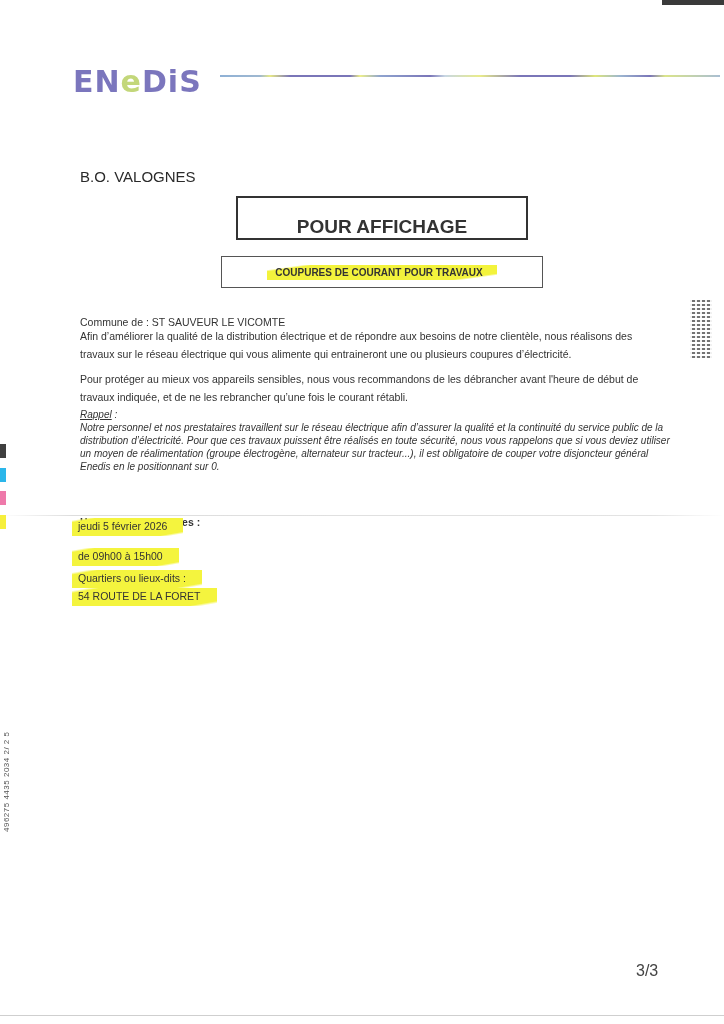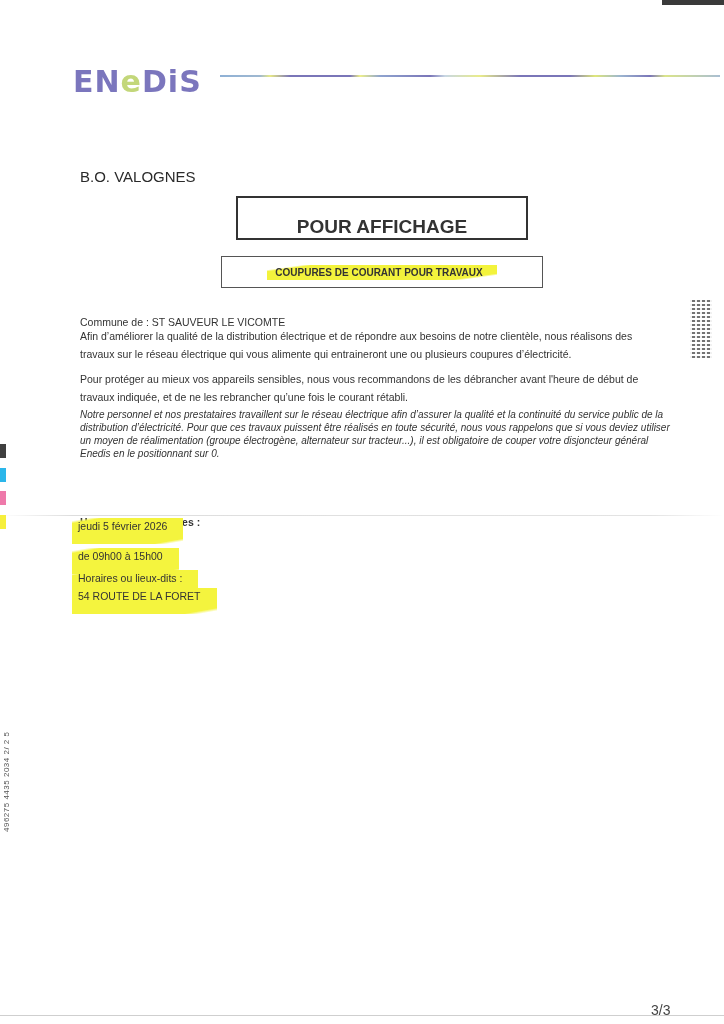--- a/index.html
+++ b/index.html
@@ -18,33 +18,33 @@
                  font-size:19px; font-weight:bold; color:#333; }
     .subtitle-box { left:221px; top:256px; width:320px; height:30px; border:1px solid #555;
                  display:flex; align-items:center; justify-content:center; }
     .subtitle-text { font-size:10px; font-weight:bold; color:#333; padding:2px 14px 2px 8px;
           background:linear-gradient(172deg, rgba(255,255,255,0) 10%, #f3f33c 14%, #f3f33c 86%, rgba(255,255,255,0) 90%); }
     .para { left:80px; width:580px; font-size:10.5px; line-height:18px; color:#333; }
     .rappel { left:80px; top:408px; width:590px; font-size:10px; line-height:13px; font-style:italic; color:#333; }
     .rappel .label { text-decoration:underline; }
     .horaires { left:80px; top:516px; font-size:10.5px; font-weight:bold; color:#333; }
     .fold-line { left:0; top:515px; width:724px; height:1px; background:linear-gradient(90deg,#fff 0%,#ddd 10%,#e3e3e3 90%,#fff 100%); }
-    .hl-item { left:72px; font-size:10.5px; color:#333; padding:2px 16px 12px 6px;
+    .hl-item { left:72px; font-size:10.5px; color:#333; padding:2px 16px 4px 6px;
       background:linear-gradient(170deg, rgba(255,255,255,0) 6%, #f4f43e 12%, #f4f43e 88%, rgba(255,255,255,0) 94%);text-align:center; }
     .sq { left:0; width:6px; height:14px; }
     .datamatrix { left:690px; top:300px; width:22px; height:58px;
       background:
         repeating-linear-gradient(0deg, #444 0 2px, #fff 2px 4px),
         #fff;
       opacity:0.75; }
     .dm-inner { width:100%; height:100%;
       background:repeating-linear-gradient(90deg, rgba(255,255,255,0.9) 0 2px, rgba(255,255,255,0) 2px 5px); }
     .vertical-code { left:2px; top:712px; width:14px; height:120px; font-size:8px; color:#555;
       writing-mode:vertical-rl; transform:rotate(180deg); letter-spacing:0.5px; white-space:nowrap; }
-    .page-num { left:636px; top:1002px; font-size:14px; color:#444;margin-left:15px; }
+    .page-num { left:636px; top:962px; font-size:16px; color:#444; }
     .bottom-line { left:0; top:1015px; width:724px; height:1px; background:#cfcfcf; }
   </style>
 </head>
 <body>
 
 <div class="abs top-mark"></div>
 
 <div class="abs logo"><span>EN</span><span class="g">e</span><span>DiS</span></div>
 <div class="abs header-line"></div>
 
@@ -56,35 +56,36 @@
 
 <div class="abs subtitle-box">
   <span class="subtitle-text">COUPURES DE COURANT POUR TRAVAUX</span>
 </div>
 
 <div class="abs para" style="top:313px;">Commune de : ST SAUVEUR LE VICOMTE</div>
 <div class="abs para" style="top:327px;">Afin d’améliorer la qualité de la distribution électrique et de répondre aux besoins de notre clientèle, nous réalisons des travaux sur le réseau électrique qui vous alimente qui entraineront une ou plusieurs coupures d’électricité.</div>
 <div class="abs para" style="top:370px;">Pour protéger au mieux vos appareils sensibles, nous vous recommandons de les débrancher avant l'heure de début de travaux indiquée, et de ne les rebrancher qu’une fois le courant rétabli.</div>
 
 <div class="abs rappel">
+  <div><span class="label">Rappel</span><span> :</span></div>
   <div>Notre personnel et nos prestataires travaillent sur le réseau électrique afin d’assurer la qualité et la continuité du service public de la distribution d’électricité. Pour que ces travaux puissent être réalisés en toute sécurité, nous vous rappelons que si vous deviez utiliser un moyen de réalimentation (groupe électrogène, alternateur sur tracteur...), il est obligatoire de couper votre disjoncteur général Enedis en le positionnant sur 0.</div>
 </div>
 
 <div class="abs horaires">Horaires des coupures :</div>
 
 <div class="abs fold-line"></div>
 
 <div class="abs sq" style="top:444px; background:#3f3f3f;"></div>
 <div class="abs sq" style="top:468px; background:#2bb6ea;"></div>
 <div class="abs sq" style="top:491px; background:#ee79aa;"></div>
 <div class="abs sq" style="top:515px; background:#f6ef3c;"></div>
 
 <div class="abs hl-item" style="top:518px;">jeudi 5 février 2026</div>
 <div class="abs hl-item" style="top:548px;">de 09h00 à 15h00</div>
-<div class="abs hl-item" style="top:570px;">Horaires ou lieux-dits :</div>
+<div class="abs hl-item" style="top:570px;">Quartiers ou lieux-dits :</div>
 <div class="abs hl-item" style="top:588px;">54 ROUTE DE LA FORET</div>
 
 <div class="abs datamatrix">
     <div class="dm-inner"></div>
   </div>
 
 <div class="abs vertical-code">496275  4435 2034   2/  2     5</div>
 
 <div class="abs page-num">3/3</div>
 

